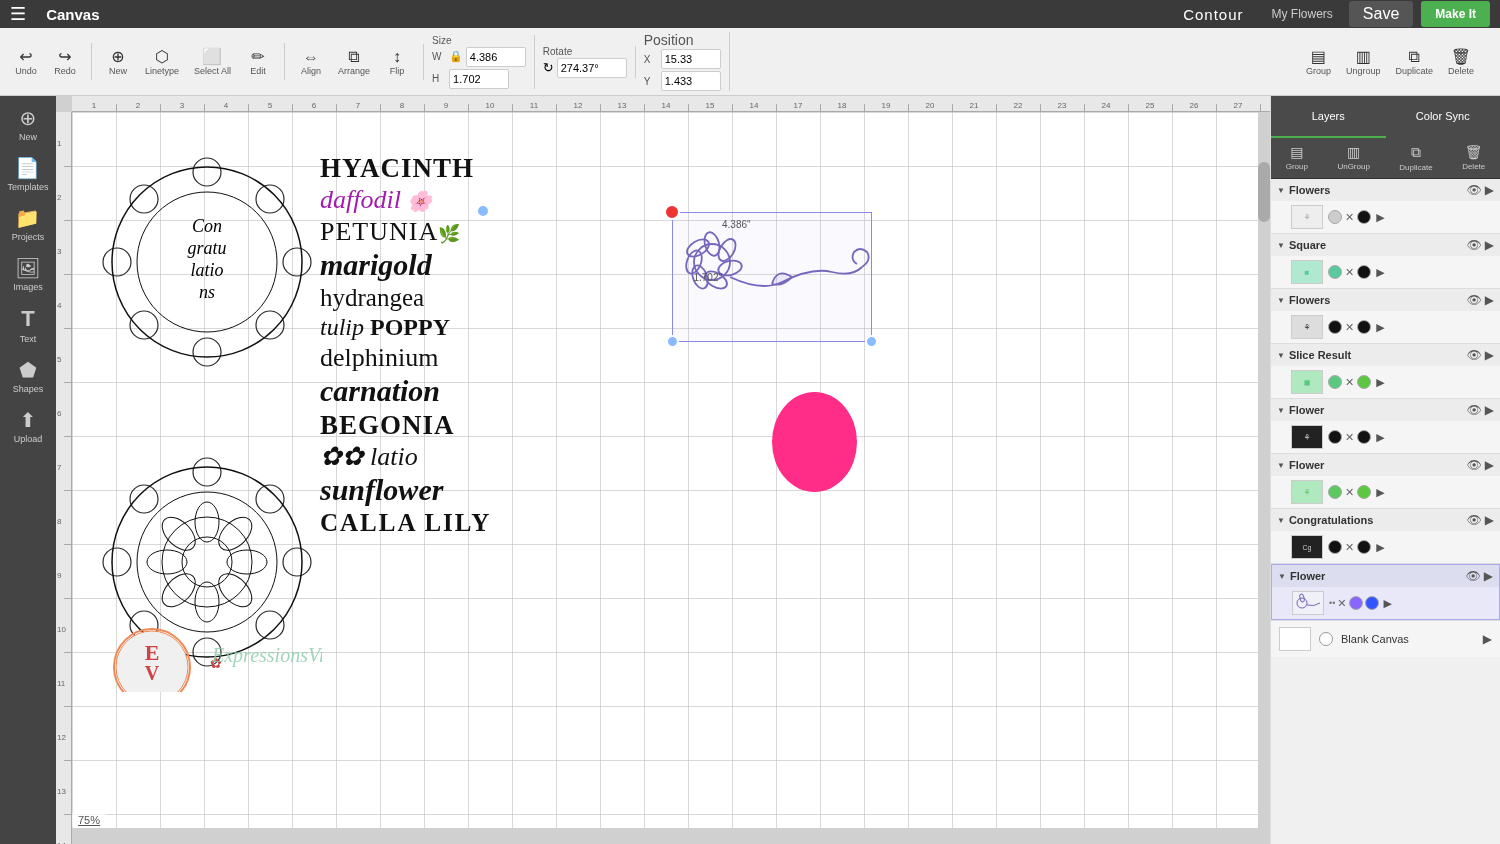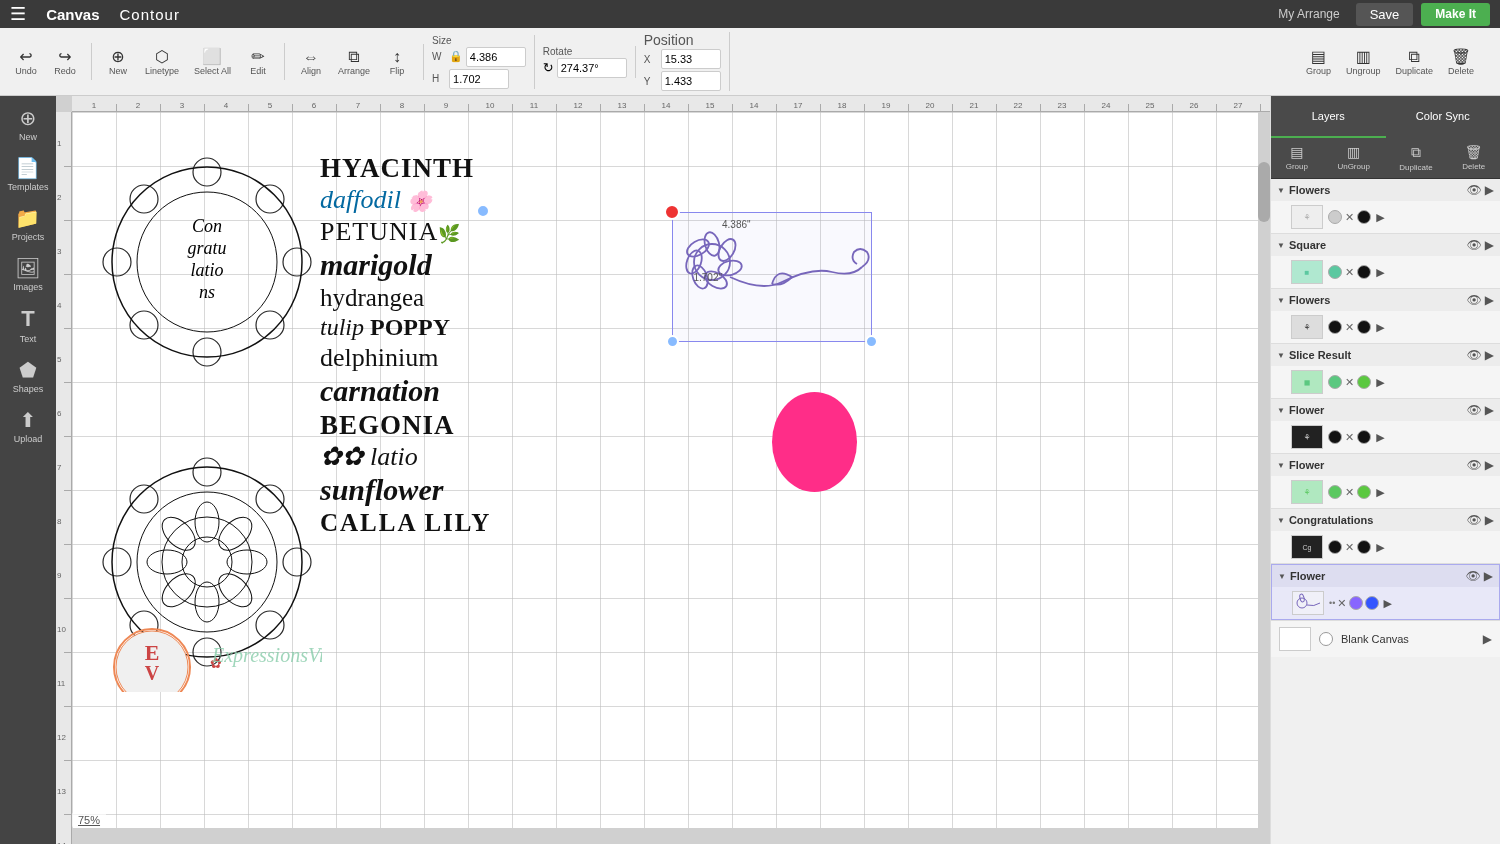--- a/index.html
+++ b/index.html
@@ -10,24 +10,24 @@
       height: 28px;
       background: #3a3a3a;
       display: flex;
       align-items: center;
       padding: 0 10px;
       gap: 20px;
       color: #fff;
       font-size: 13px;
     }
     .top-bar .hamburger { font-size: 18px; cursor: pointer; }
-    .top-bar .project-title { flex: 1; text-align: left; font-size: 15px; letter-spacing: 1px; }
+    .top-bar .project-title { flex: 1; text-align: right; font-size: 15px; letter-spacing: 1px; }
     .top-bar .top-actions { display: flex; gap: 8px; }
     .top-bar .btn-my-projects { background: none; border: none; color: #ccc; font-size: 12px; cursor: pointer; padding: 2px 8px; }
-    .top-bar .btn-save { background: #555; border: none; color: #fff; font-size: 13px; cursor: pointer; padding: 4px 14px; border-radius: 3px; }
+    .top-bar .btn-save { background: #555; border: none; color: #fff; font-size: 16px; cursor: pointer; padding: 4px 14px; border-radius: 3px; }
     .top-bar .btn-make { background: #4caf50; border: none; color: #fff; font-size: 12px; cursor: pointer; padding: 4px 14px; border-radius: 3px; font-weight: bold; }
 
     
     .toolbar {
       height: 68px;
       background: #f0f0f0;
       border-bottom: 1px solid #ccc;
       display: flex;
       align-items: center;
       padding: 0 8px;
@@ -320,21 +320,21 @@
     }
   </style>
 </head>
 <body>
 
 <div class="top-bar">
   <span class="hamburger">☰</span>
   <span style="font-size:15px;font-weight:bold;">Canvas</span>
   <span class="project-title">Contour</span>
   <div class="top-actions">
-    <button class="btn-my-projects">My Arrange</button>
+    <button class="btn-my-projects">My Flowers</button>
     <button class="btn-save">Save</button>
     <button class="btn-make">Make It</button>
   </div>
 </div>
 
 <div class="toolbar">
   <div class="toolbar-section">
     <button class="tb-btn">
       <span class="icon">↩</span>
       <span class="label">Undo</span>
@@ -642,21 +642,21 @@
 
             <text x="118" y="516" font-size="14" fill="#c44">✿</text>
 
             <text x="120" y="510" font-family="serif" font-size="20" font-style="italic" fill="#88ccaa" opacity="0.8">ExpressionsVinyl</text>
           </svg>
         </div>
 
         <div class="text-designs" style="position:absolute;top:40px;left:248px;">
           <div style="line-height:1.2;">
             <div style="font-family:serif;font-size:27px;font-weight:bold;letter-spacing:1px;color:#111;">HYACINTH</div>
-            <div style="font-family:serif;font-size:26px;font-style:italic;color:#0369a1;">daffodil <span style="font-size:20px;">🌸</span></div>
+            <div style="font-family:serif;font-size:26px;font-style:italic;color:#a21caf;">daffodil <span style="font-size:20px;">🌸</span></div>
             <div style="font-family:serif;font-size:26px;letter-spacing:1px;color:#111;">PETUNIA<span style="font-size:18px;">🌿</span></div>
             <div style="font-family:serif;font-size:30px;font-weight:bold;font-style:italic;color:#111;">marigold</div>
             <div style="font-family:serif;font-size:25px;color:#111;">hydrangea</div>
             <div style="font-family:serif;font-size:24px;font-style:italic;color:#111;">tulip <span style="font-size:24px;font-weight:bold;font-style:normal;">POPPY</span></div>
             <div style="font-family:serif;font-size:26px;color:#111;">delphinium</div>
             <div style="font-family:serif;font-size:30px;font-weight:bold;font-style:italic;color:#111;">carnation</div>
             <div style="font-family:serif;font-size:27px;font-weight:bold;letter-spacing:1px;color:#111;">BEGONIA</div>
             <div style="font-family:serif;font-size:26px;font-style:italic;color:#111;">✿✿ latio</div>
             <div style="font-family:serif;font-size:30px;font-weight:bold;font-style:italic;color:#111;">sunflower</div>
             <div style="font-family:serif;font-size:25px;font-weight:bold;letter-spacing:2px;color:#111;">CALLA LILY</div>

